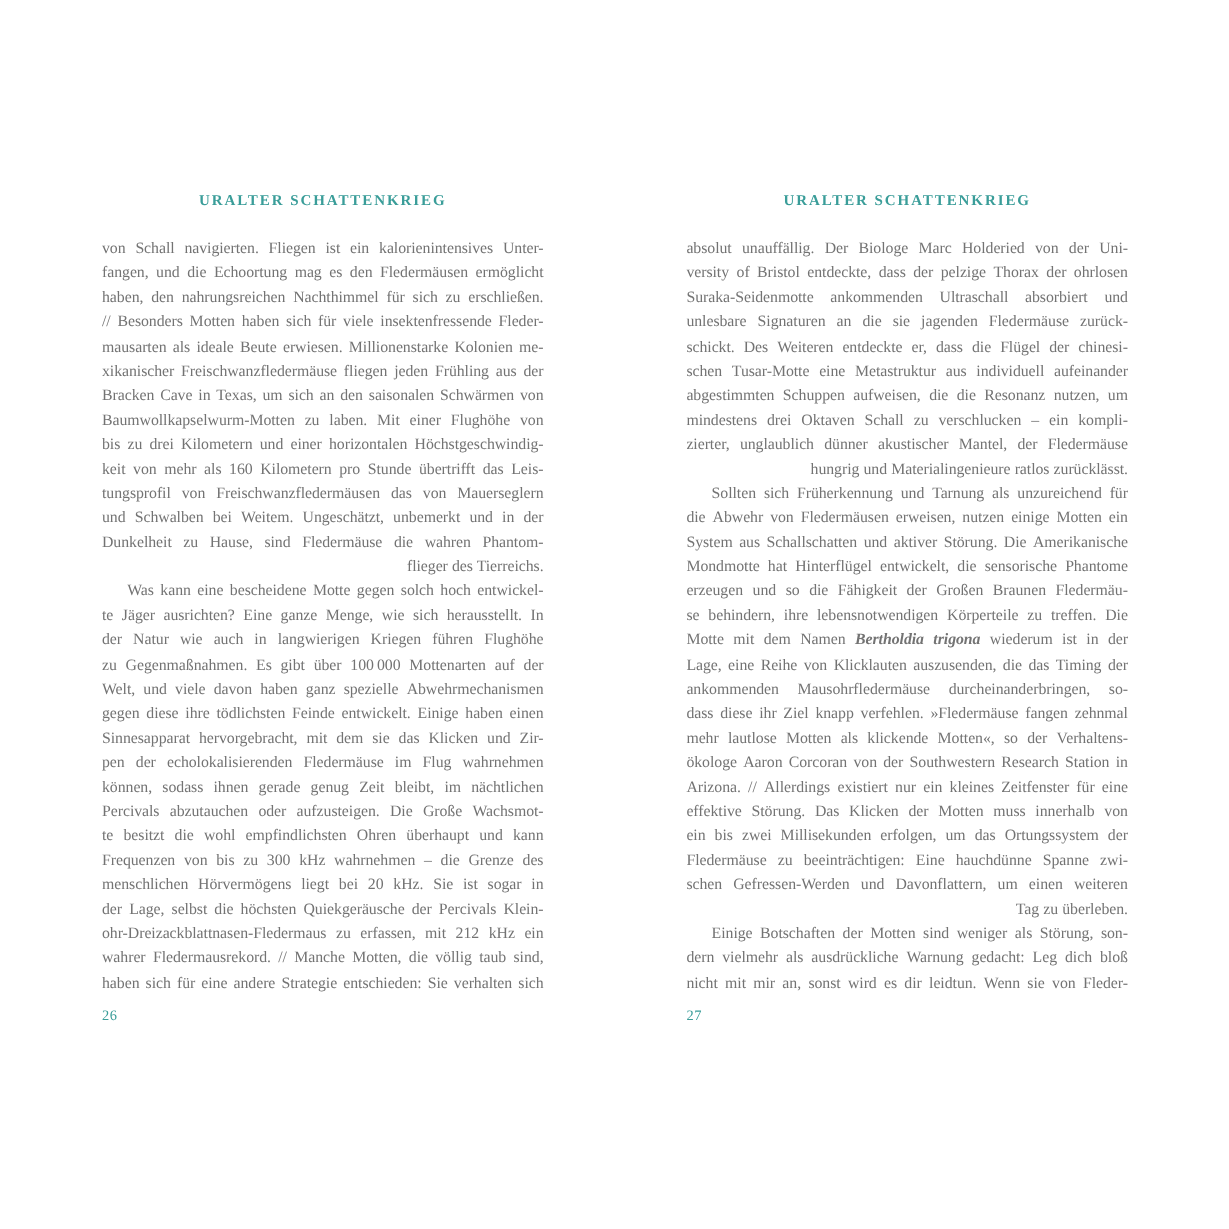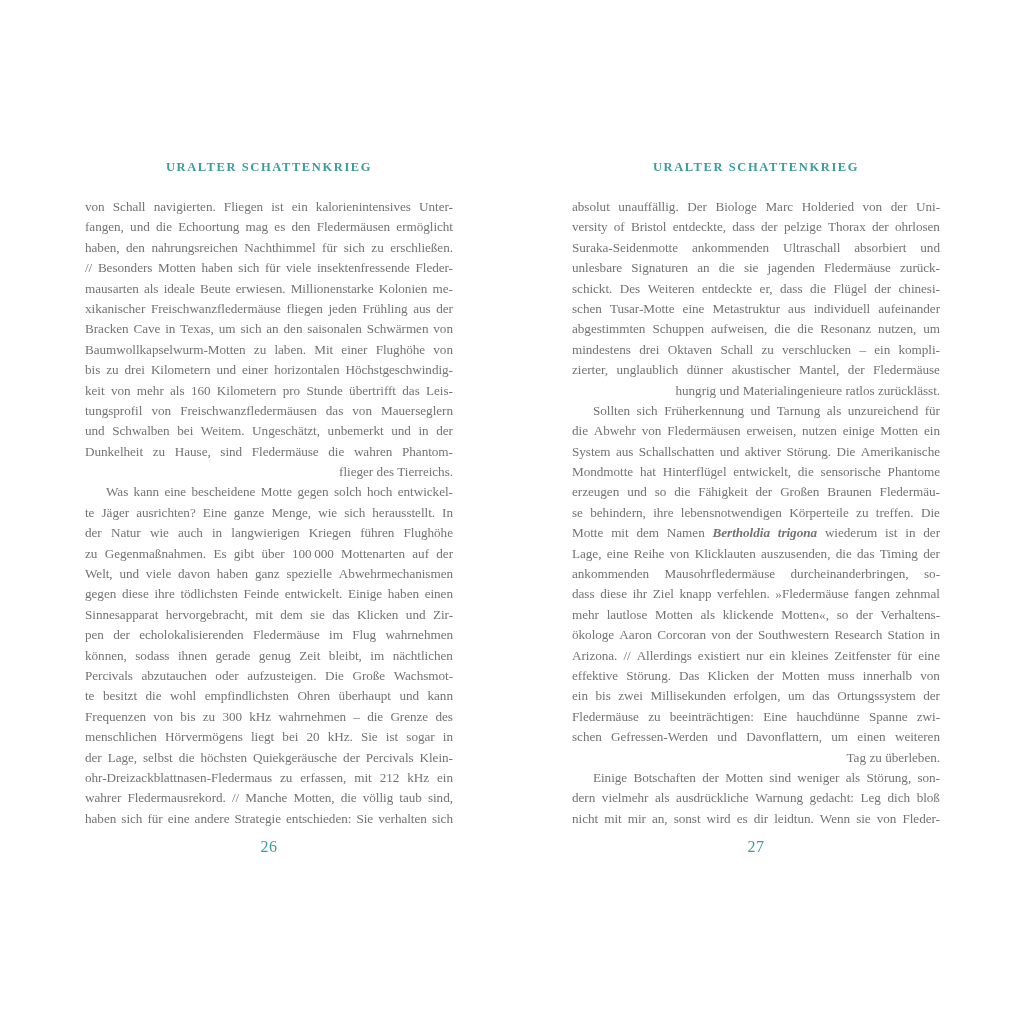--- a/index.html
+++ b/index.html
@@ -52,22 +52,21 @@
   }
   .line.j span { display: inline-block; }
   
   .line.e { text-align: right; }
   
   .line.ind { padding-left: 21px; text-align: right; }
   .it { font-style: italic; font-weight: bold; }
 
   .folio {
     margin-top: 10px;
-    text-align: center;
-    font-size: 16px;
+    font-size: 12px;
     letter-spacing: 0.5px;
     color: #3a9d99;
     line-height: 15px;
   }
 </style>
 </head>
 <body>
 
 <div class="spread">
 

